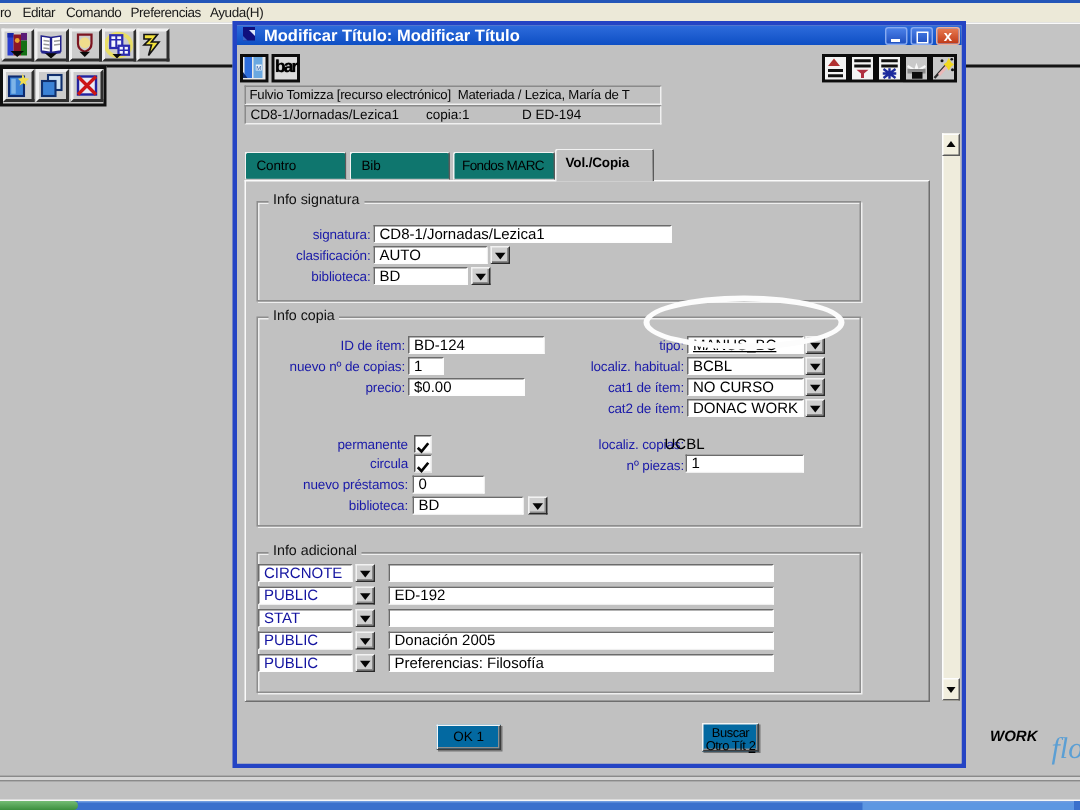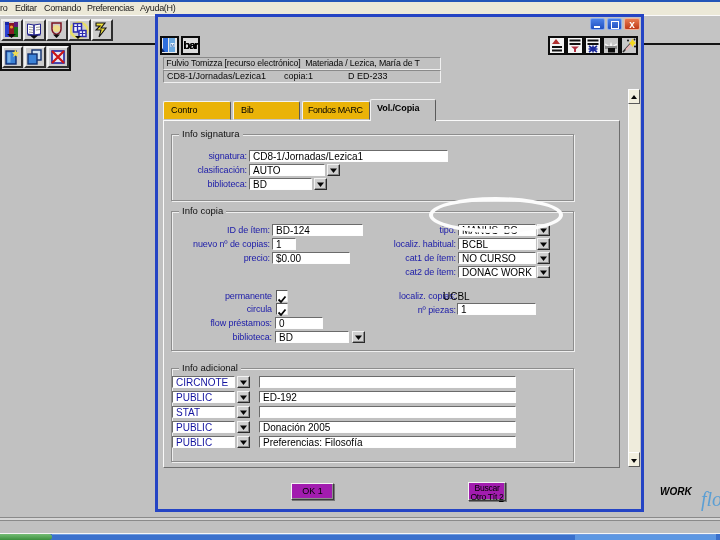--- a/index.html
+++ b/index.html
@@ -8,23 +8,23 @@
 .lbl{position:absolute;color:#1a1aa8;font-size:9px;line-height:11px;text-align:right;white-space:nowrap;letter-spacing:-0.1px}
 .inp{position:absolute;background:#fff;border:1px solid;border-color:#6b6b6b #fdfdfd #fdfdfd #6b6b6b;
  font-size:10px;line-height:10px;color:#000;padding:1px 0 0 3px;white-space:nowrap;overflow:hidden}
 .dd{position:absolute;background:#cfcfcf;border:1px solid;border-color:#f2f2f2 #2a2a2a #2a2a2a #f2f2f2;
  box-shadow:inset -1px -1px 0 #8a8a8a}
 .dd svg{position:absolute;left:1px;top:2px}
 .gb{position:absolute;border:1px solid #8d8d8d;box-shadow:inset 1px 1px 0 #efefef,1px 1px 0 #efefef}
 .gbl{position:absolute;background:#c1c1c1;color:#101010;font-size:9.5px;line-height:11px;padding:0 3px;white-space:nowrap}
 .tbtn{position:absolute;background:#cccccc;border:2px solid;border-color:#f0f0f0 #2e2e2e #2e2e2e #f0f0f0}
 .cb{position:absolute;width:12px;height:12px;background:#fff;border:1px solid;border-color:#585858 #e8e8e8 #e8e8e8 #585858}
-.btn{position:absolute;background:#a21caf;border:1px solid;border-color:#f4f4f4 #3c3c3c #3c3c3c #f4f4f4;
+.btn{position:absolute;background:#0369a1;border:1px solid;border-color:#f4f4f4 #3c3c3c #3c3c3c #f4f4f4;
  box-shadow:inset -1px -1px 0 #8e8e8e,1px 1px 0 #777;color:#000;text-align:center}
-.tab{position:absolute;background:#eab308;border:1px solid;border-color:#f2f2f2 #5a5a5a #c4c4c4 #f2f2f2;
+.tab{position:absolute;background:#0f766e;border:1px solid;border-color:#f2f2f2 #5a5a5a #c4c4c4 #f2f2f2;
  border-radius:2px 2px 0 0;font-size:9px;color:#000;padding:3px 0 0 7px;white-space:nowrap;overflow:hidden;letter-spacing:-0.1px}
 </style></head>
 <body>
 
 <div class="ab" style="left:0;top:0;width:720px;height:2px;background:#2456b8"></div>
 
 <div class="ab" style="left:0;top:2px;width:720px;height:13px;background:#ece9d8;color:#1a1a1a;font-size:9px;line-height:13px;letter-spacing:-0.3px">
 <span class="ab" style="left:0px">ro</span>
 <span class="ab" style="left:15px">Editar</span>
 <span class="ab" style="left:44px">Comando</span>
@@ -96,20 +96,28 @@
 <div class="ab" style="left:0;top:534px;width:720px;height:6px;background:#3a70cc"></div>
 <div class="ab" style="left:0;top:534px;width:52px;height:6px;background:linear-gradient(#74bc74,#3c8f3e);border-radius:0 3px 3px 0"></div>
 <div class="ab" style="left:575px;top:534px;width:141px;height:6px;background:#5d97e2"></div>
 <div class="ab" style="left:52px;top:534px;width:664px;height:1px;background:#6f9ce0"></div>
 
 <div class="ab" style="left:660px;top:486px;width:60px;height:14px;color:#000000;font-size:10px;font-weight:bold;letter-spacing:0;font-style:italic">WORK</div>
 <div class="ab" style="left:701px;top:488px;width:30px;height:28px;color:#5b9fd4;font-size:20px;font-style:italic;font-family:'Liberation Serif',serif">flow</div>
 
 <div class="ab" id="dlg" style="left:155px;top:14px;width:489px;height:498px;border:3px solid #2444c4;background:#c1c1c1">
 
+<div class="ab" style="left:0;top:0;width:483px;height:13px;background:linear-gradient(#2e6cdc,#0e4fc4)">
+<svg class="ab" width="10" height="11" style="left:4px;top:1px" viewBox="0 0 10 11">
+        <rect x="0" y="0" width="8" height="9" fill="#10107e"></rect>
+        <polygon points="4,2 8,2 8,6" fill="#dce8fa"></polygon>
+        <polygon points="0,6 3,9 0,9" fill="#3a66c8"></polygon>
+      </svg>
+<div class="ab" style="left:18px;top:1px;color:#fff;font-size:11px;font-weight:bold;white-space:nowrap">Modificar Título: Modificar Título</div>
+</div>
 
 <div class="ab" style="left:432px;top:1px;width:15px;height:12px;border-radius:2px;background:linear-gradient(#4a80e8,#2050c0);border:1px solid #88aaf0">
       <div class="ab" style="left:3px;top:7px;width:6px;height:2px;background:#fff"></div>
     </div>
 <div class="ab" style="left:449px;top:1px;width:15px;height:12px;border-radius:2px;background:linear-gradient(#4a80e8,#2050c0);border:1px solid #88aaf0">
       <div class="ab" style="left:3px;top:2px;width:8px;height:8px;border:1.5px solid #fff"></div>
     </div>
 <div class="ab" style="left:466px;top:1px;width:16px;height:12px;border-radius:2px;background:linear-gradient(#e87a50,#c03a18);border:1px solid #f0b098;color:#fff;font-size:10px;font-weight:bold;text-align:center;line-height:11px">x</div>
 <div id="client" class="ab" style="left:0;top:13px;width:483px;height:479px;background:#c1c1c1"></div>
 </div>
@@ -149,21 +157,21 @@
       <polygon points="10.5,0.5 12,3.5 14,5 12,6.5 10.5,9 9,6.5 7,5 9,3.5" fill="#f2d820"></polygon>
       <circle cx="6" cy="2.5" r="1" fill="#101010"></circle>
       <circle cx="13" cy="8.5" r="1" fill="#101010"></circle>
       <circle cx="12.5" cy="1.5" r="0.9" fill="#101010"></circle>
     </svg></div>
 
 <div class="ab" style="left:163px;top:57px;width:278px;height:13px;border:1px solid;border-color:#8a8a8a #f0f0f0 #f0f0f0 #8a8a8a;font-size:8.8px;line-height:11px;color:#070707;white-space:nowrap;letter-spacing:-0.15px">&nbsp;Fulvio Tomizza [recurso electrónico]&nbsp; Materiada / Lezica, María de T</div>
 <div class="ab" style="left:163px;top:70px;width:278px;height:13px;border:1px solid;border-color:#8a8a8a #f0f0f0 #f0f0f0 #8a8a8a;font-size:9px;line-height:11px;color:#070707;white-space:nowrap">
 <span class="ab" style="left:3px">CD8-1/Jornadas/Lezica1</span>
     <span class="ab" style="left:120px">copia:1</span>
-    <span class="ab" style="left:184px">D ED-233</span>
+    <span class="ab" style="left:184px">D ED-194</span>
   </div>
 
 <div class="tab" style="left:163px;top:101px;width:68px;height:19px">Contro</div>
 <div class="tab" style="left:233px;top:101px;width:67px;height:19px">Bib</div>
 <div class="tab" style="left:302px;top:101px;width:68px;height:19px;padding-left:5px;letter-spacing:-0.4px">Fondos MARC</div>
 
 <div class="ab" style="left:163px;top:120px;width:457px;height:348px;background:#c1c1c1;border:1px solid;border-color:#fafafa #6e6e6e #6e6e6e #fafafa"></div>
 <div class="tab" style="left:370px;top:99px;width:66px;height:22px;font-weight:bold;border-bottom:0;background:#c1c1c1;padding-left:6px;padding-top:3px">Vol./Copia</div>
 
 <div class="gb" style="left:171px;top:134px;width:403px;height:67px"></div>
@@ -227,21 +235,21 @@
   </div>
 
 <div class="lbl" style="left:175px;top:291px;width:97px">permanente</div>
 <div class="cb" style="left:276px;top:290px"><svg width="10" height="10" viewBox="0 0 10 10">
       <polyline points="1.5,4.5 4,7 8.5,1.5" stroke="#060606" stroke-width="1.8" fill="none"></polyline>
     </svg></div>
 <div class="lbl" style="left:175px;top:304px;width:97px">circula</div>
 <div class="cb" style="left:276px;top:303px"><svg width="10" height="10" viewBox="0 0 10 10">
       <polyline points="1.5,4.5 4,7 8.5,1.5" stroke="#060606" stroke-width="1.8" fill="none"></polyline>
     </svg></div>
-<div class="lbl" style="left:175px;top:318px;width:97px">flow préstamos:</div>
+<div class="lbl" style="left:175px;top:318px;width:97px">nuevo préstamos:</div>
 <div class="inp" style="left:275px;top:317px;width:48px;height:12px">0</div>
 <div class="lbl" style="left:175px;top:332px;width:97px">biblioteca:</div>
 <div class="inp" style="left:275px;top:331px;width:74px;height:12px">BD</div>
 <div class="dd" style="left:352px;top:331px;width:13px;height:12px">
     <svg width="9" height="7" viewBox="0 0 9 7">
       <polygon points="1,1.5 8,1.5 4.5,6" fill="#060606"></polygon>
     </svg>
   </div>
 
 <div class="lbl" style="left:380px;top:291px;width:76px">localiz. copias:</div>

